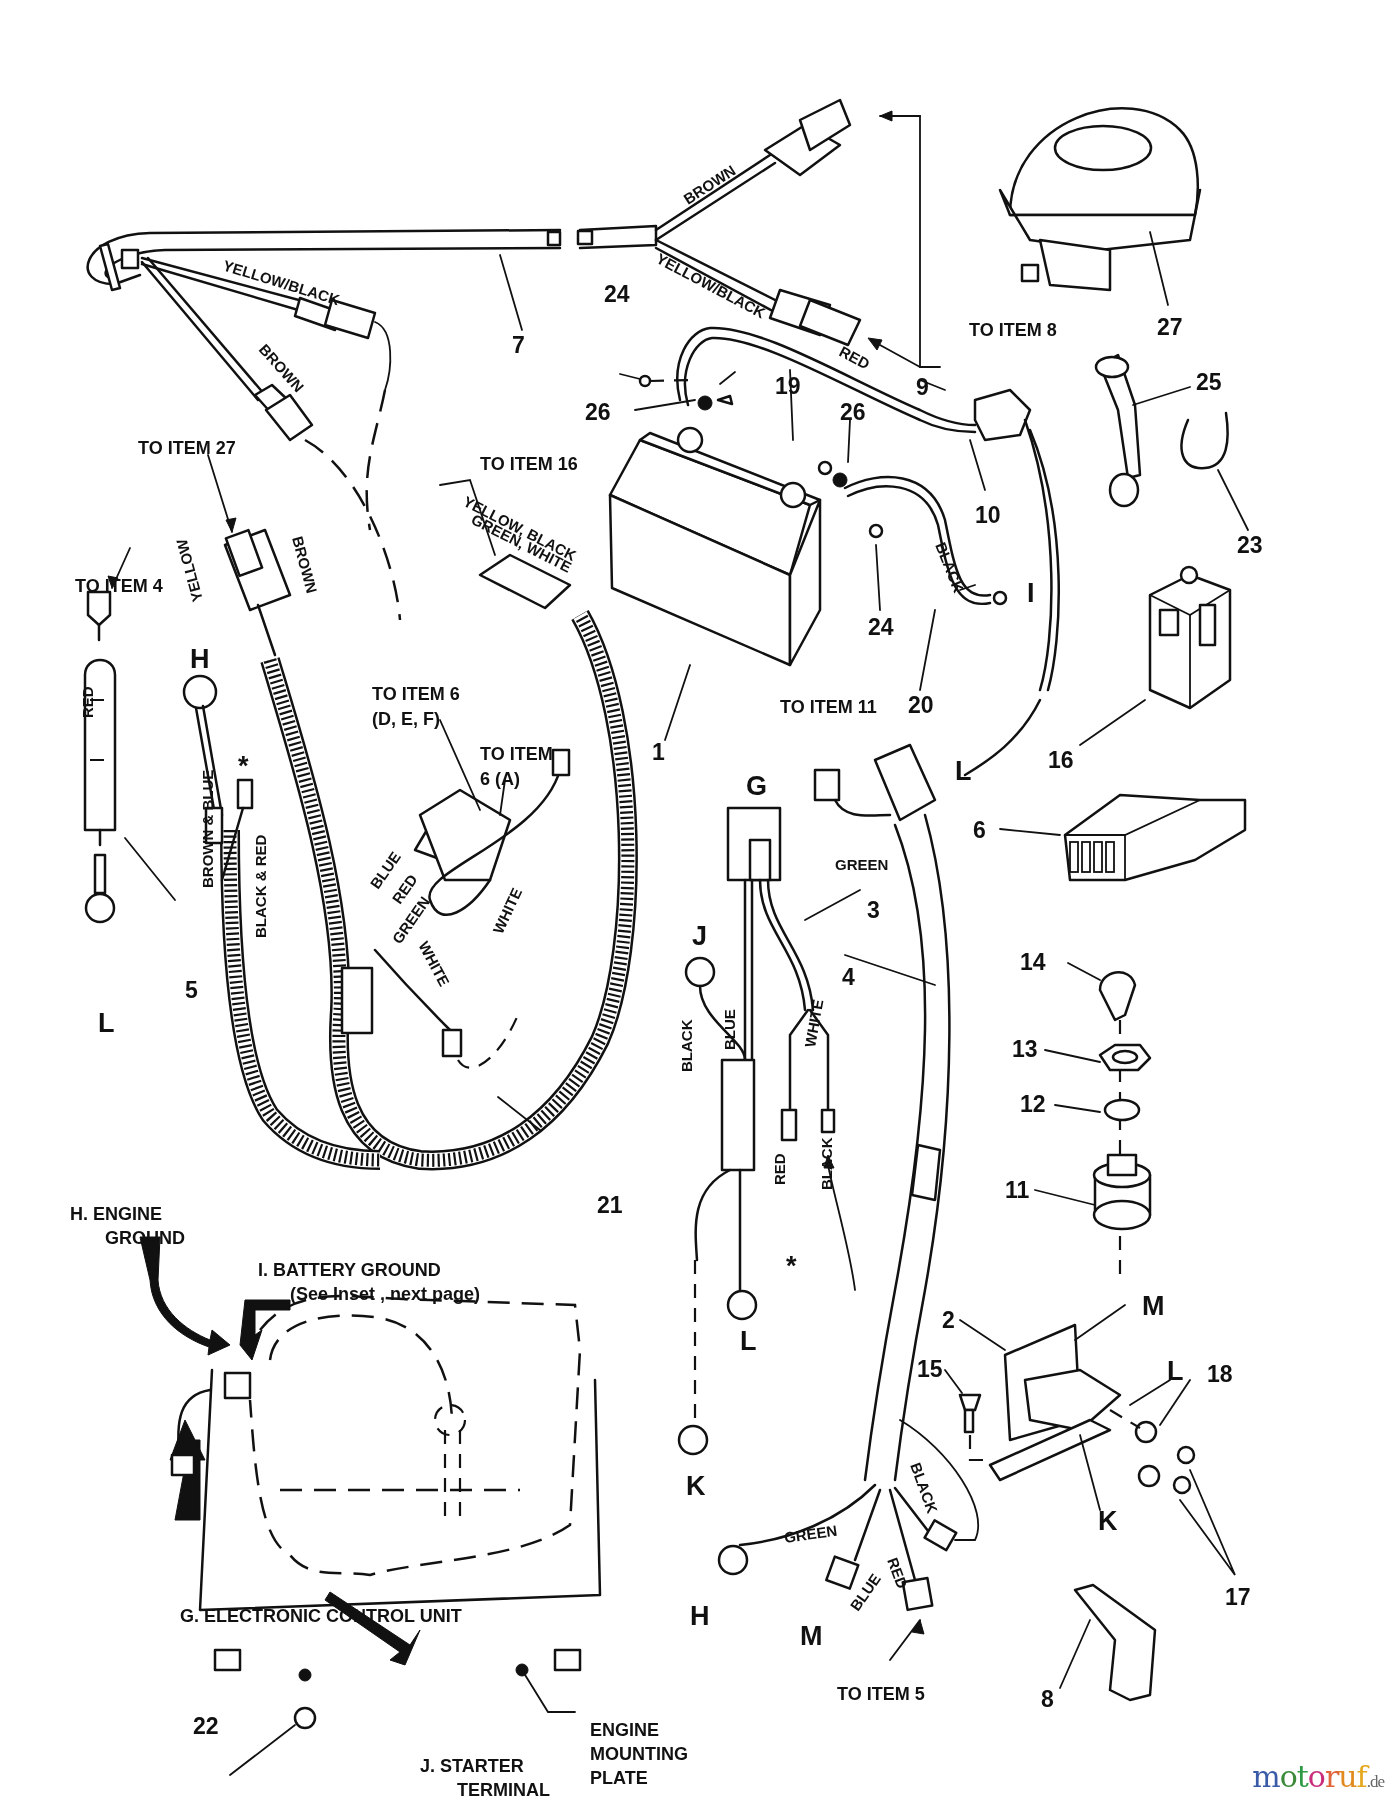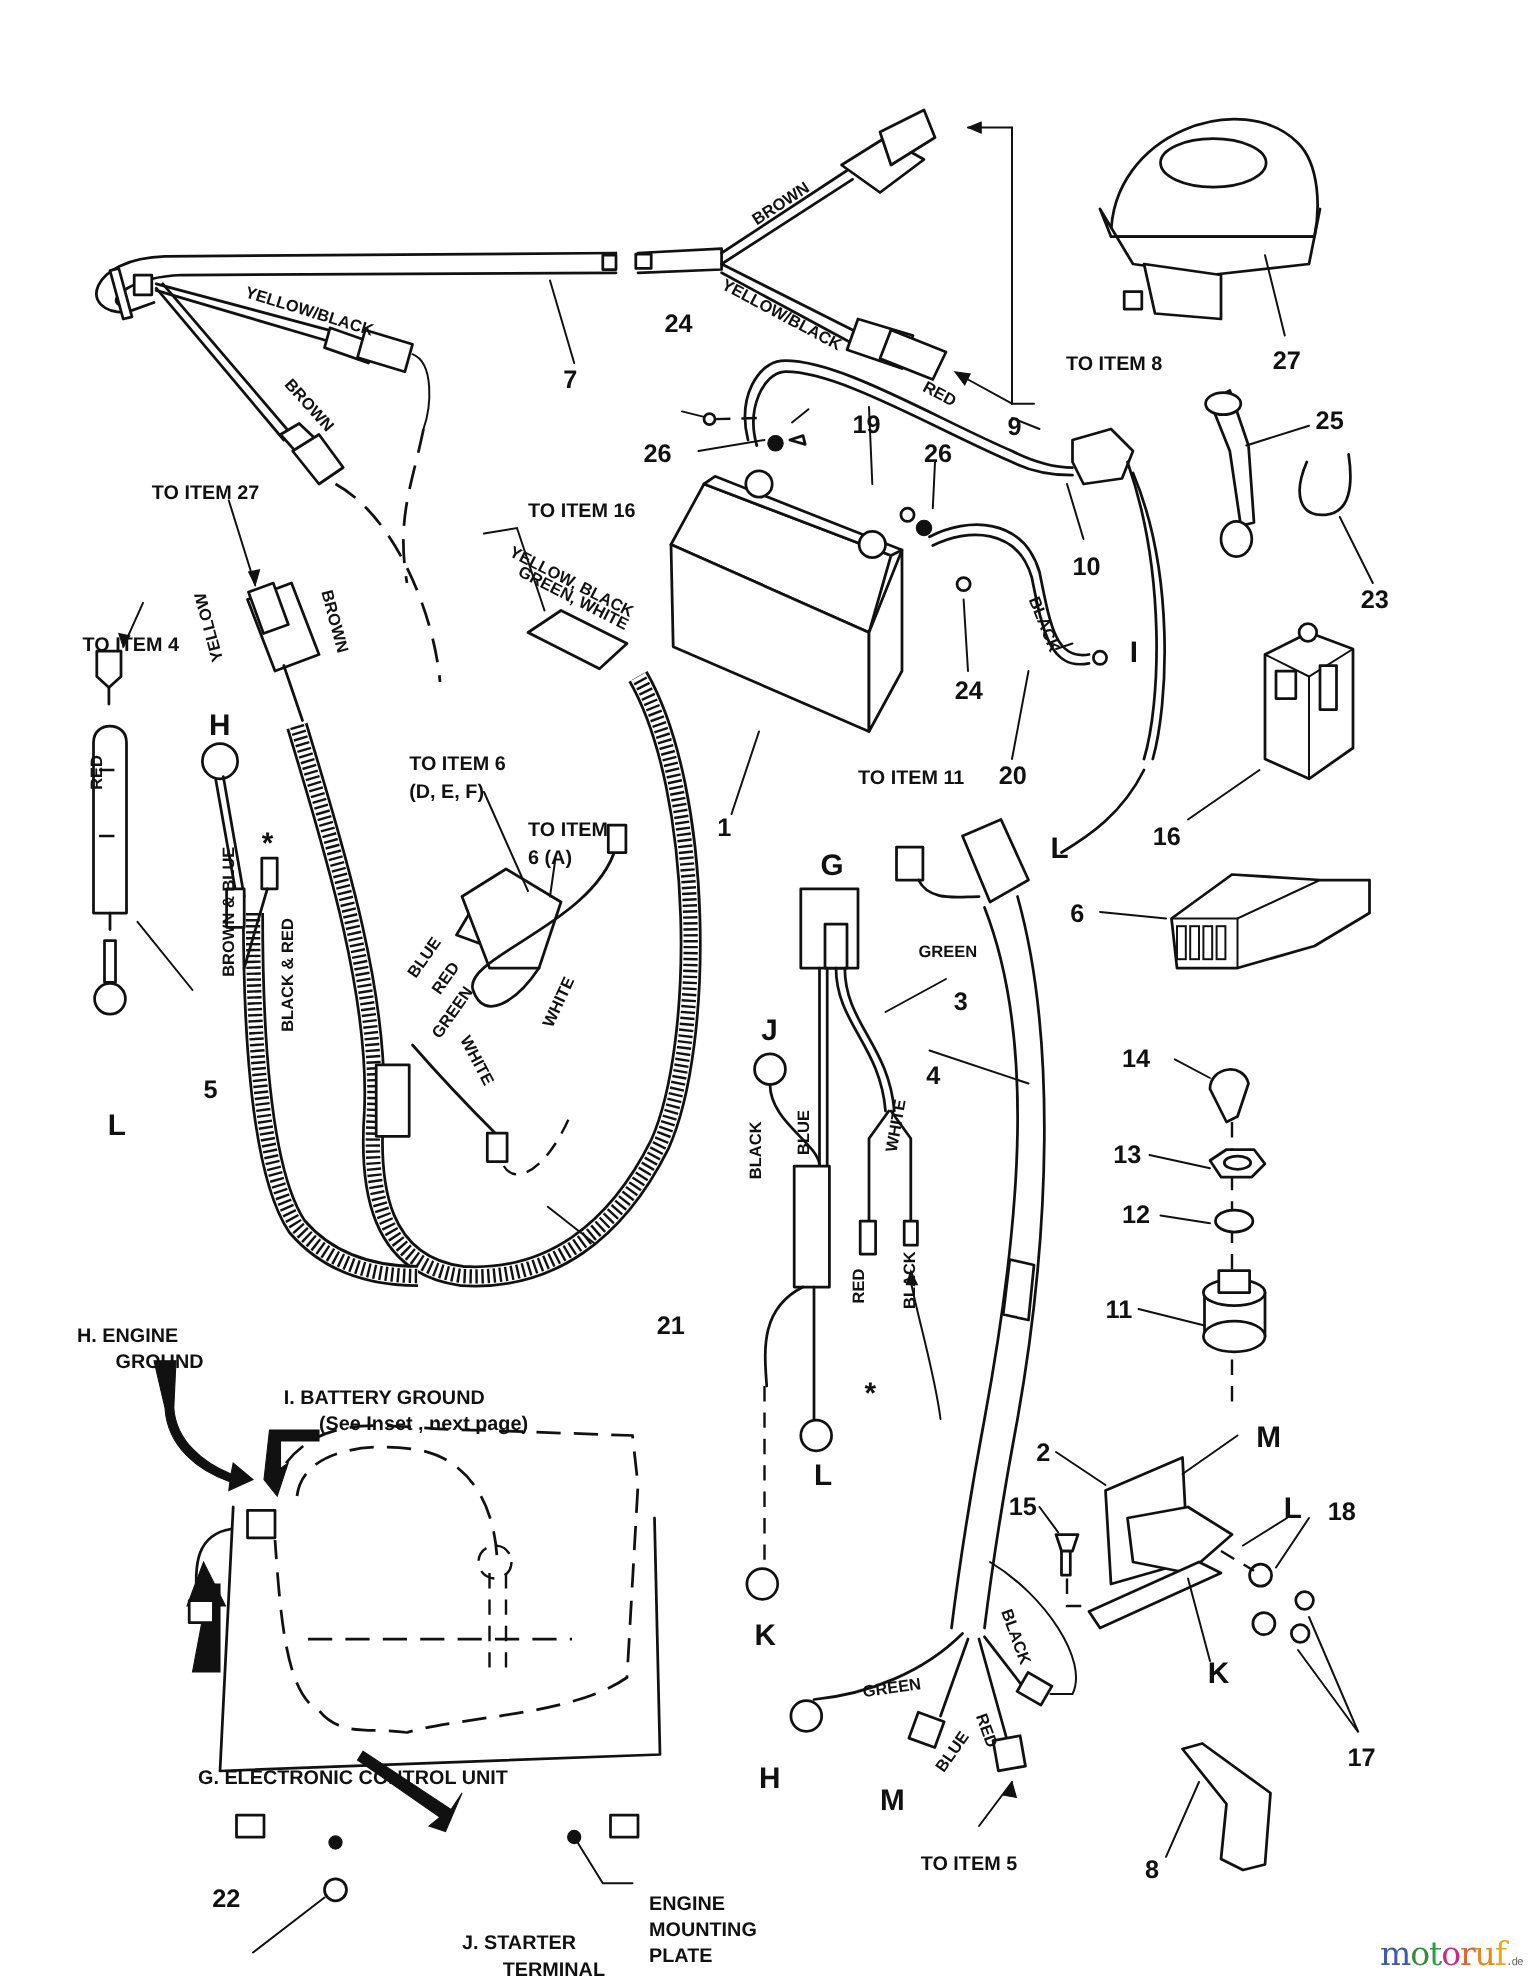--- a/index.html
+++ b/index.html
@@ -12,21 +12,21 @@
   .fillw { fill: #fff; stroke: #111; stroke-width: 2.5; stroke-linejoin: round; }
   .fillb { fill: #111; stroke: #111; stroke-width: 1; }
   .corr { stroke: #111; stroke-width: 13; fill: none; stroke-dasharray: 2.2 3.2; }
   .corr-edge { stroke: #111; stroke-width: 20; fill: none; }
   .corr-in { stroke: #fff; stroke-width: 15; fill: none; }
   .num { font-family: "Liberation Sans", sans-serif; font-weight: bold; font-size: 23px; fill: #111; }
   .lbl { font-family: "Liberation Sans", sans-serif; font-weight: bold; font-size: 18px; fill: #111; }
   .wire { font-family: "Liberation Sans", sans-serif; font-weight: bold; font-size: 15px; fill: #111; }
   .letter { font-family: "Liberation Sans", sans-serif; font-weight: bold; font-size: 27px; fill: #111; }
   .logo { position: absolute; right: 10px; bottom: 6px; font-family: "DejaVu Serif", serif; font-size: 30px; letter-spacing: -1px; }
-  .logo .sfx { font-size: 10px; color: #666; font-family: Liberation Mono, monospace; }
+  .logo .sfx { font-size: 17px; color: #666; font-family: Liberation Serif, serif; }
 </style>
 </head>
 <body>
 
 <svg id="diagram" viewBox="0 0 1394 1800" xmlns="http://www.w3.org/2000/svg">
 
   <g>
     <path class="ln" d="M560,230 L150,233 C80,235 70,285 115,284 L140,275"></path>
     <path class="ln" d="M560,248 L165,250 C120,252 95,272 110,278"></path>
     <path class="fillw" d="M100,246 L112,290 L120,288 L108,244 Z"></path>

